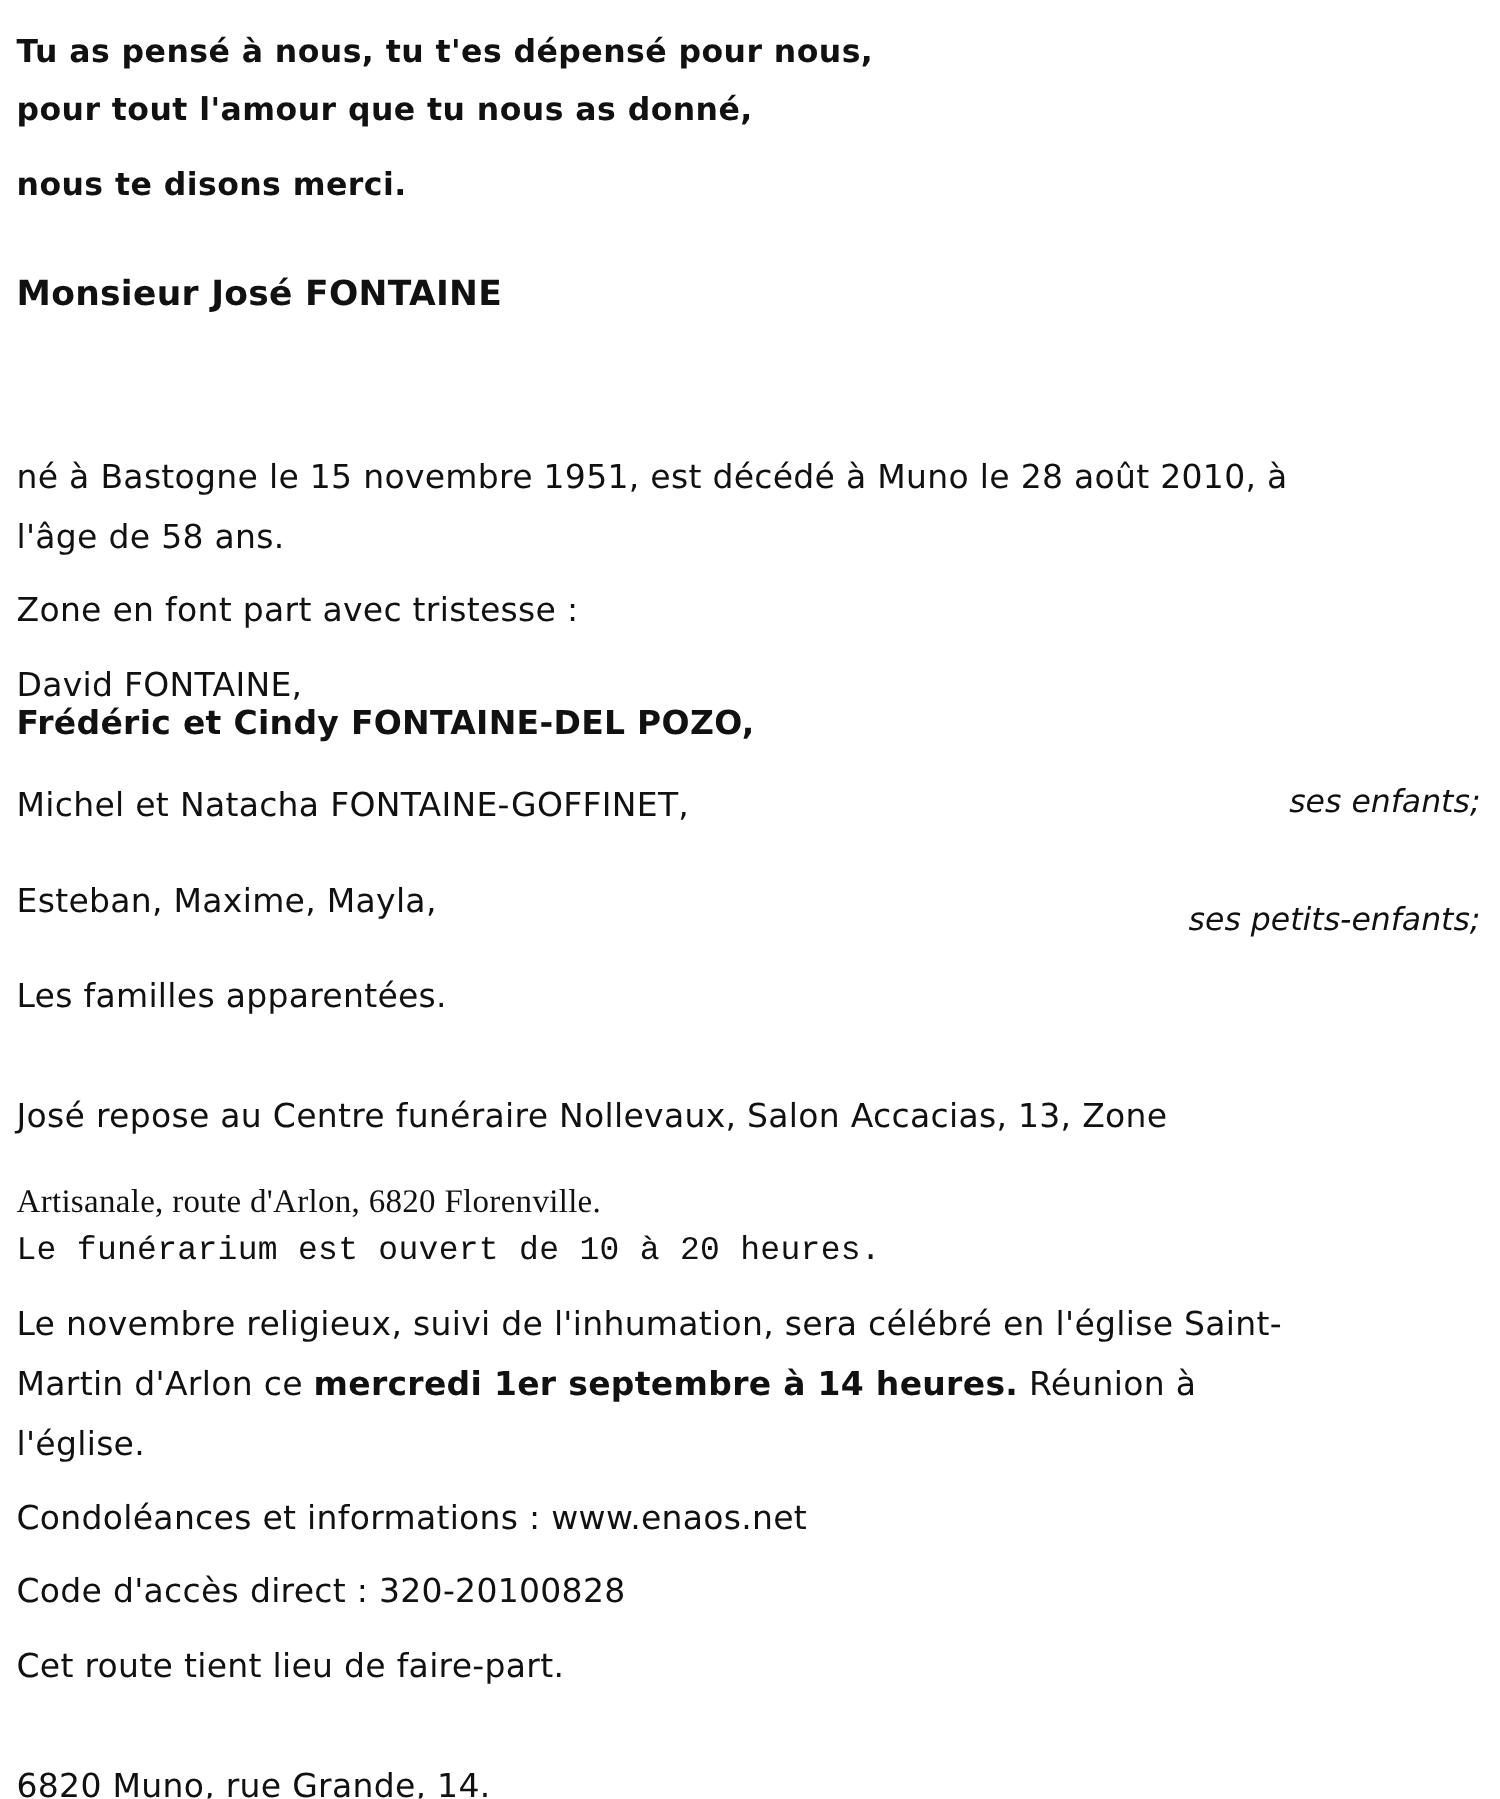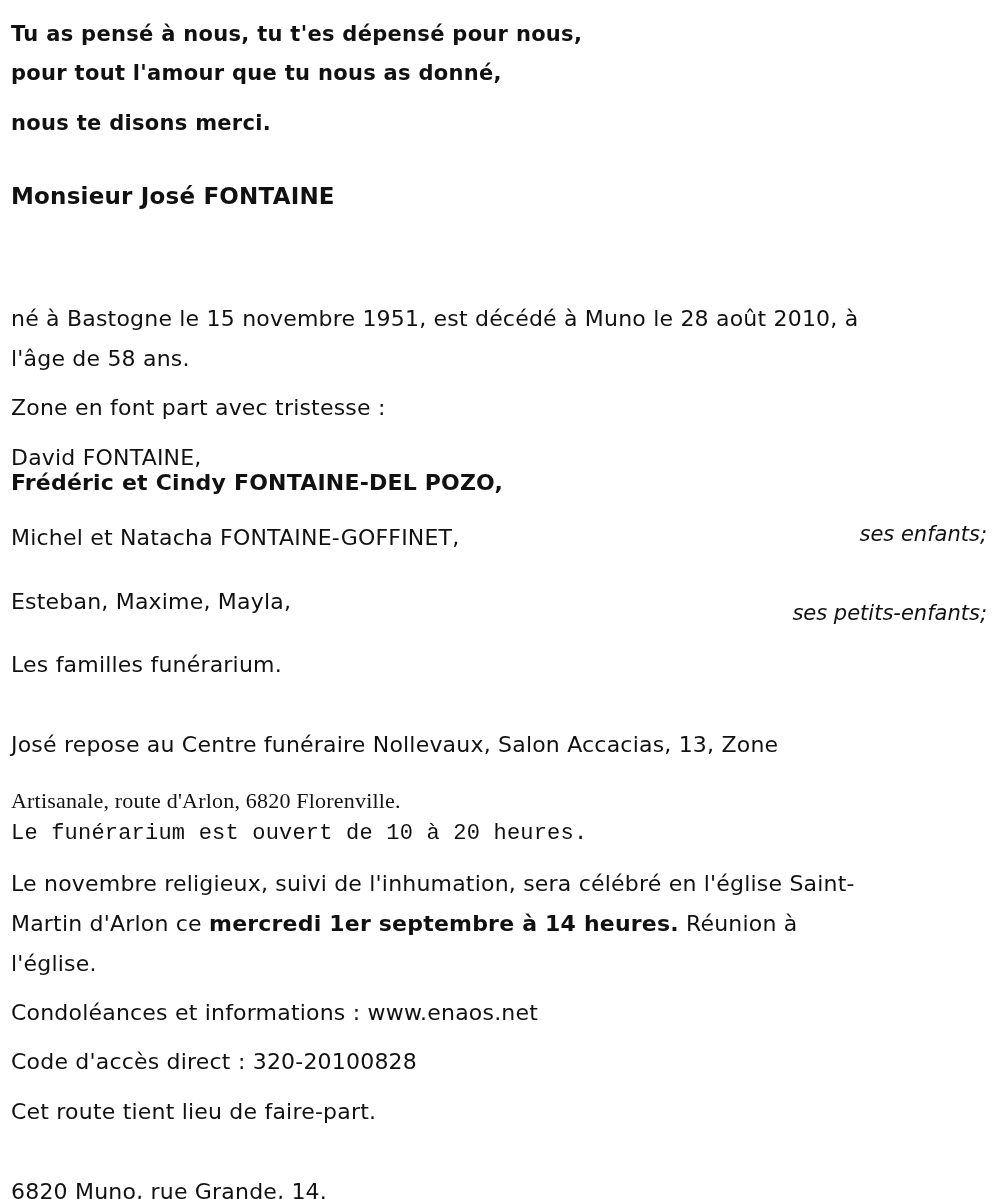--- a/index.html
+++ b/index.html
@@ -71,21 +71,21 @@
   <div class="line body-text" style="top:367px;">Zone en font part avec tristesse :</div>
 
   <div class="line body-text" style="top:417px;">David FONTAINE,</div>
   <div class="line body-text" style="top:442px;font-weight:bold;">Frédéric et Cindy FONTAINE-DEL POZO,</div>
   <div class="line body-text" style="top:497px;">Michel et Natacha FONTAINE-GOFFINET,</div>
   <div class="right" style="top:522px;">ses enfants;</div>
 
   <div class="line body-text" style="top:561px;">Esteban, Maxime, Mayla,</div>
   <div class="right" style="top:585px;margin-top:16px;">ses petits-enfants;</div>
 
-  <div class="line body-text" style="top:624px;">Les familles funérarium.</div>
+  <div class="line body-text" style="top:624px;">Les familles apparentées.</div>
 
   <div class="line body-text" style="top:704px;">José repose au Centre funéraire Nollevaux, Salon Accacias, 13, Zone</div>
   <div class="line body-text" style="top:760px;font-family:Liberation Serif, serif;">Artisanale, route d'Arlon, 6820 Florenville.</div>
 
   <div class="line body-text" style="top:793px;font-family:Liberation Mono, monospace;">Le funérarium est ouvert de 10 à 20 heures.</div>
 
   <div class="line body-text" style="top:843px;">Le novembre religieux, suivi de l'inhumation, sera célébré en l'église Saint-</div>
   <div class="line body-text" style="top:883px;"><span>Martin d'Arlon ce </span><b class="em">mercredi 1er septembre à 14 heures.</b><span> Réunion à</span></div>
   <div class="line body-text" style="top:923px;">l'église.</div>
 

